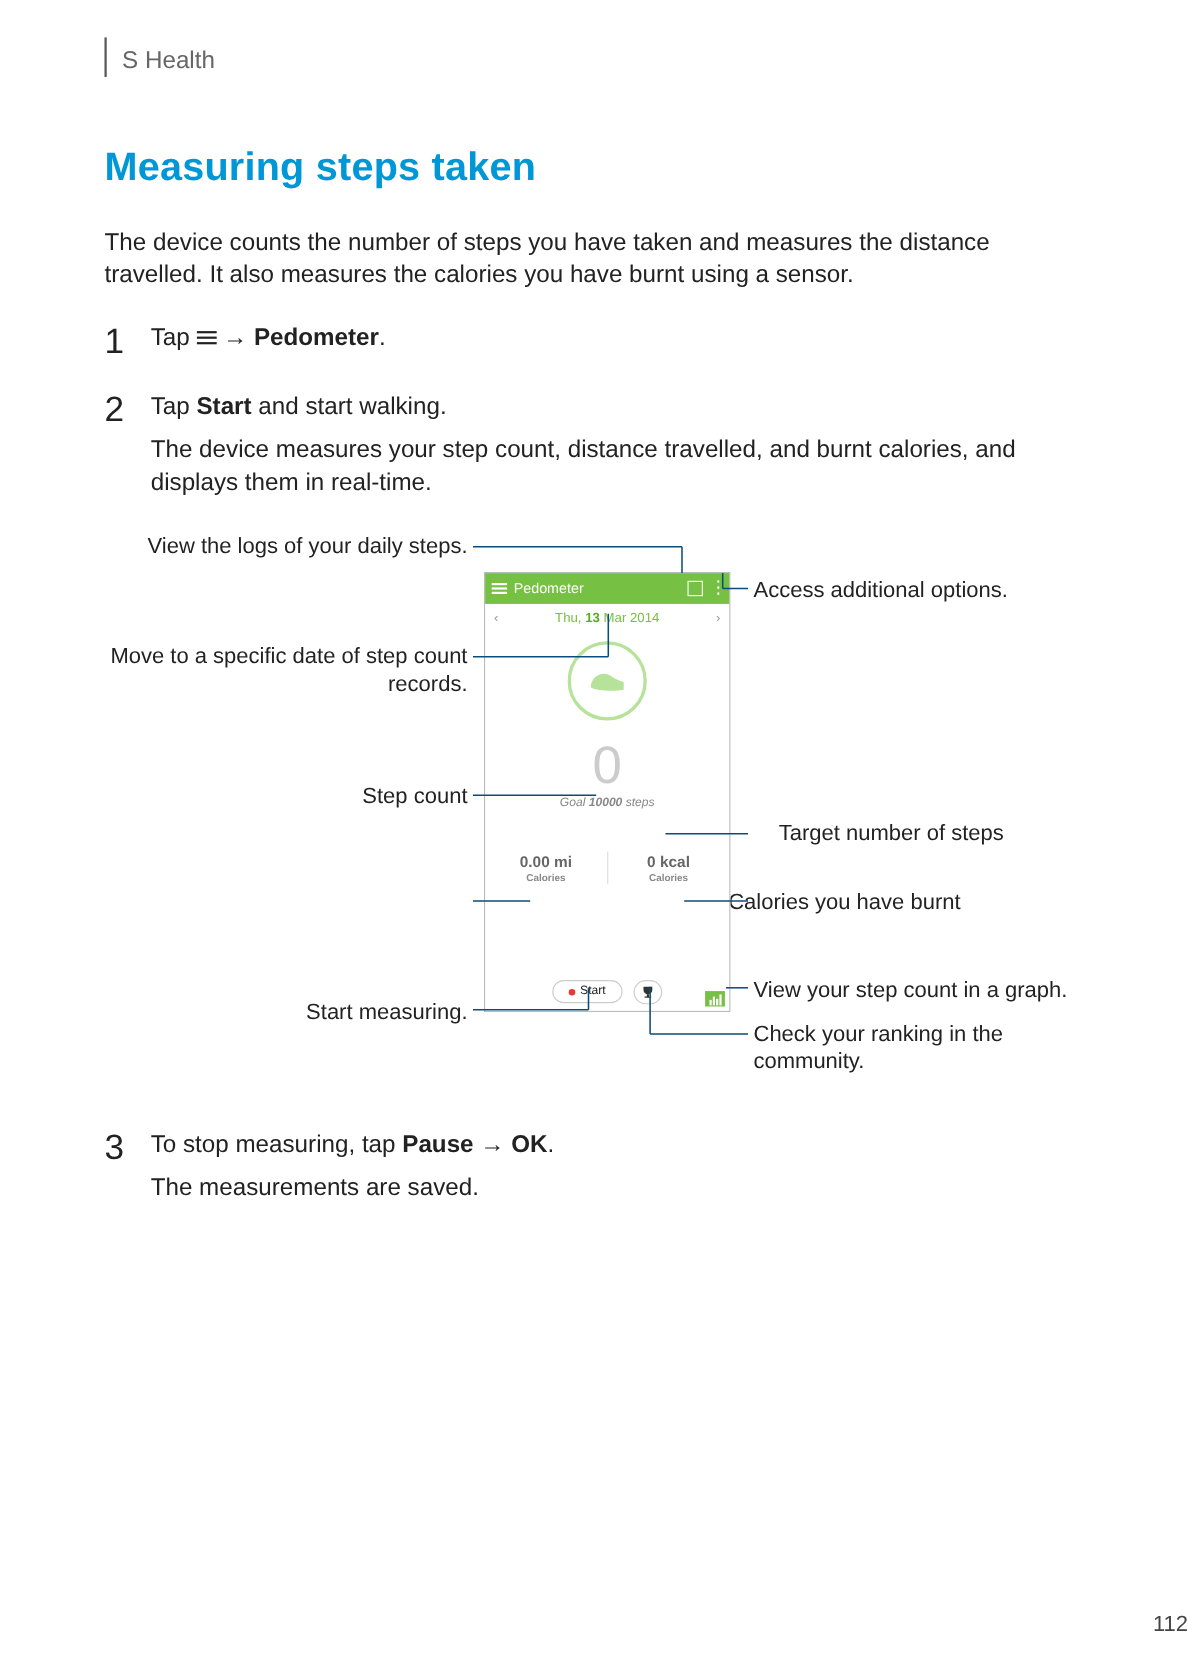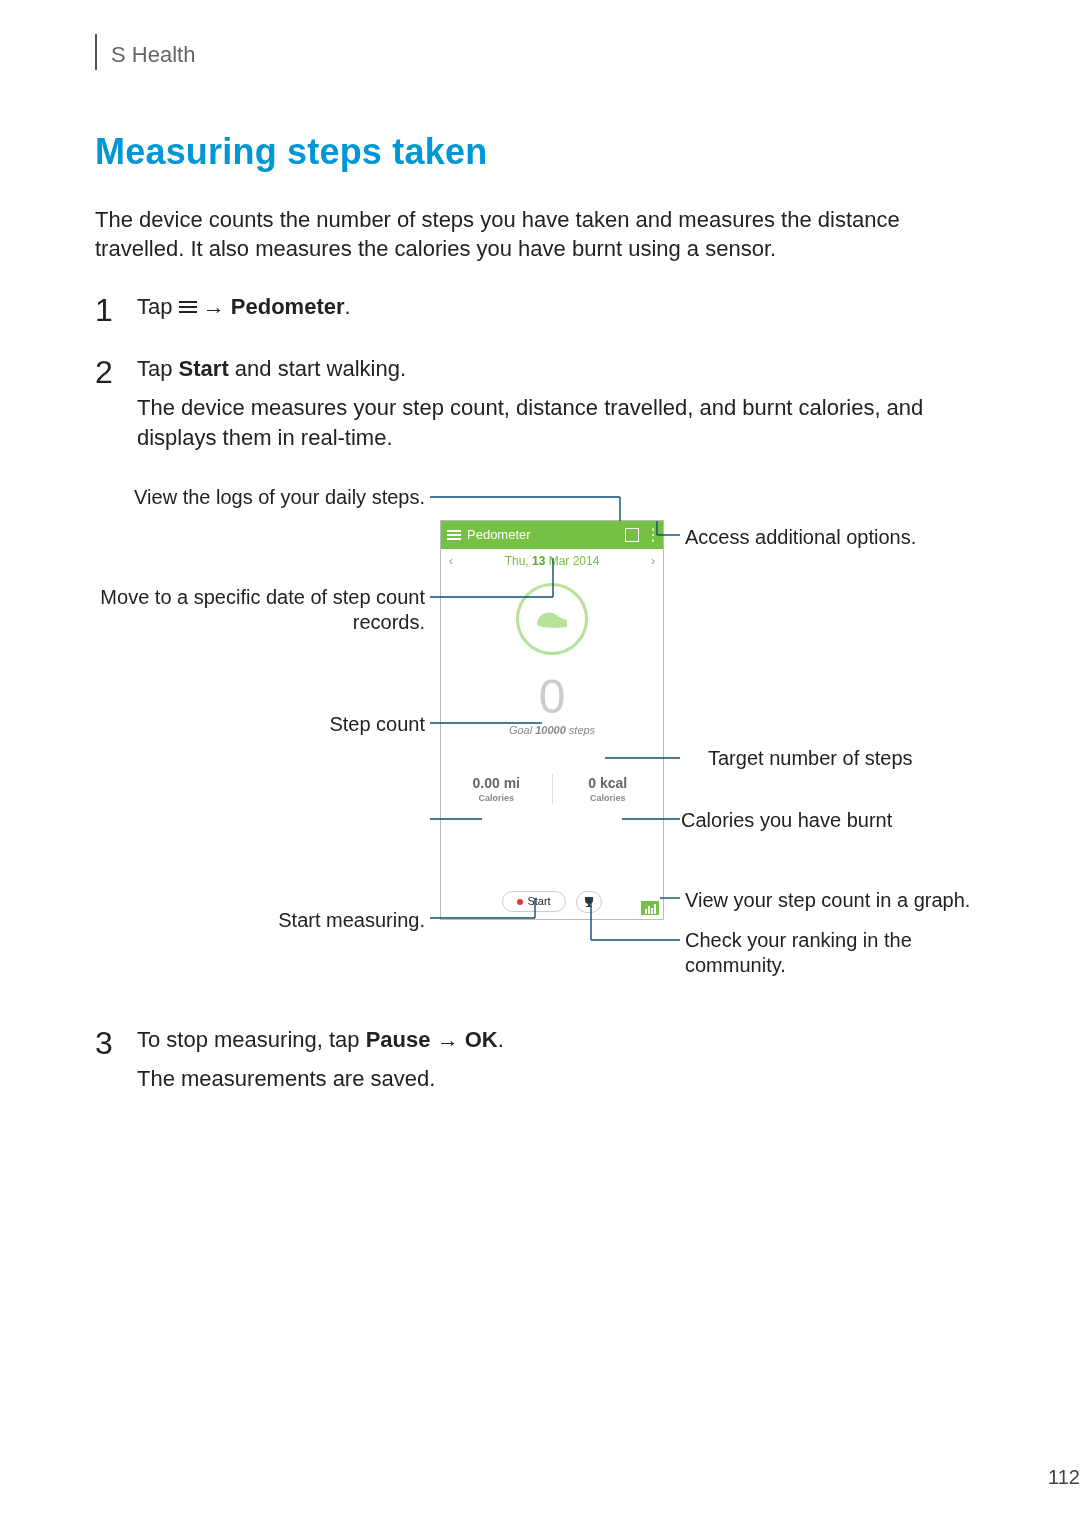--- a/index.html
+++ b/index.html
@@ -225,21 +225,21 @@
 
   <div class="diagram">
 
     <div class="callout left" style="left:0; top:0; width:330px;">View the logs of your daily steps.</div>
     <div class="callout left" style="left:0; top:100px; width:330px; white-space:normal;">Move to a specific date of step count records.</div>
     <div class="callout left" style="left:0; top:227px; width:330px;">Step count</div>
     <div class="callout left" style="left:0; top:423px; width:330px;">Start measuring.</div>
 
     <div class="callout right" style="left:590px; top:40px;">Access additional options.</div>
     <div class="callout right" style="left:613px; top:261px;">Target number of steps</div>
-    <div class="callout right" style="left:586px; top:323px;">Calories you have burnt</div>
+    <div class="callout right" style="left:567px; top:323px;">Calories you have burnt</div>
     <div class="callout right" style="left:590px; top:403px;">View your step count in a graph.</div>
     <div class="callout right" style="left:590px; top:443px; white-space:normal; width:260px;">Check your ranking in the community.</div>
 
     <div class="phone">
       <div class="ph-header">
         <div class="ph-menu-icon">
             <span></span>
             <span></span>
             <span></span>
           </div>

